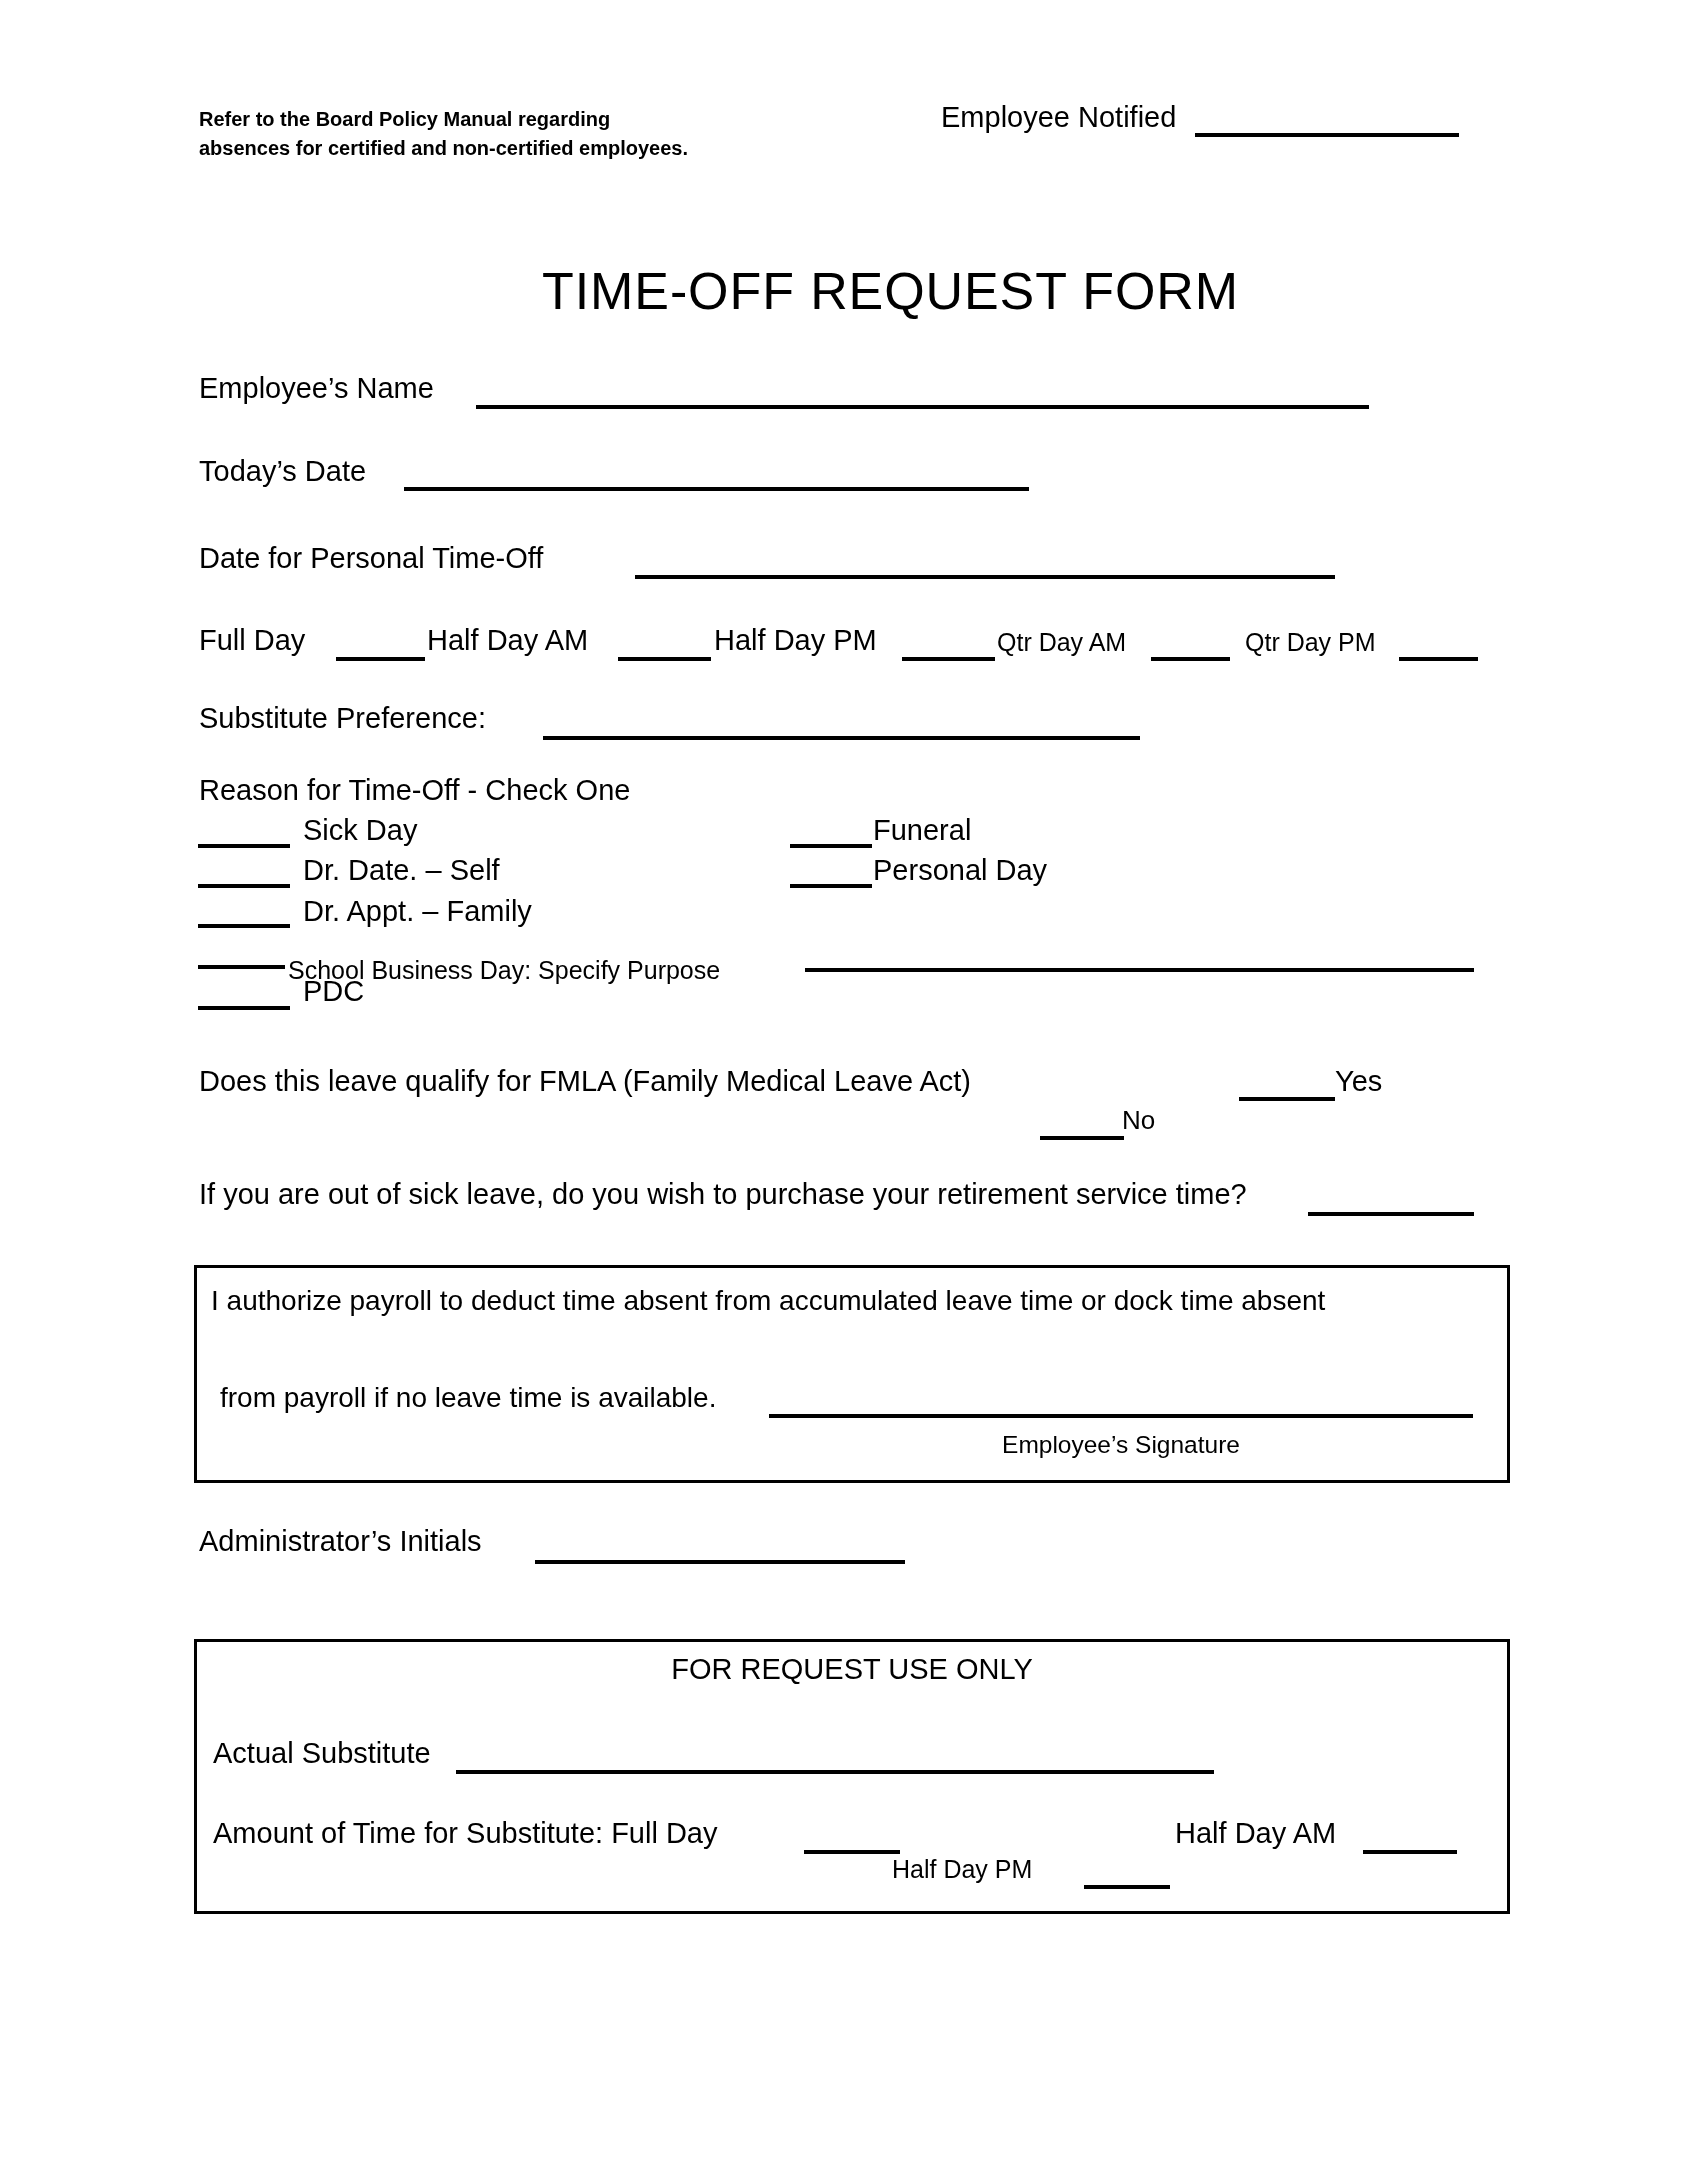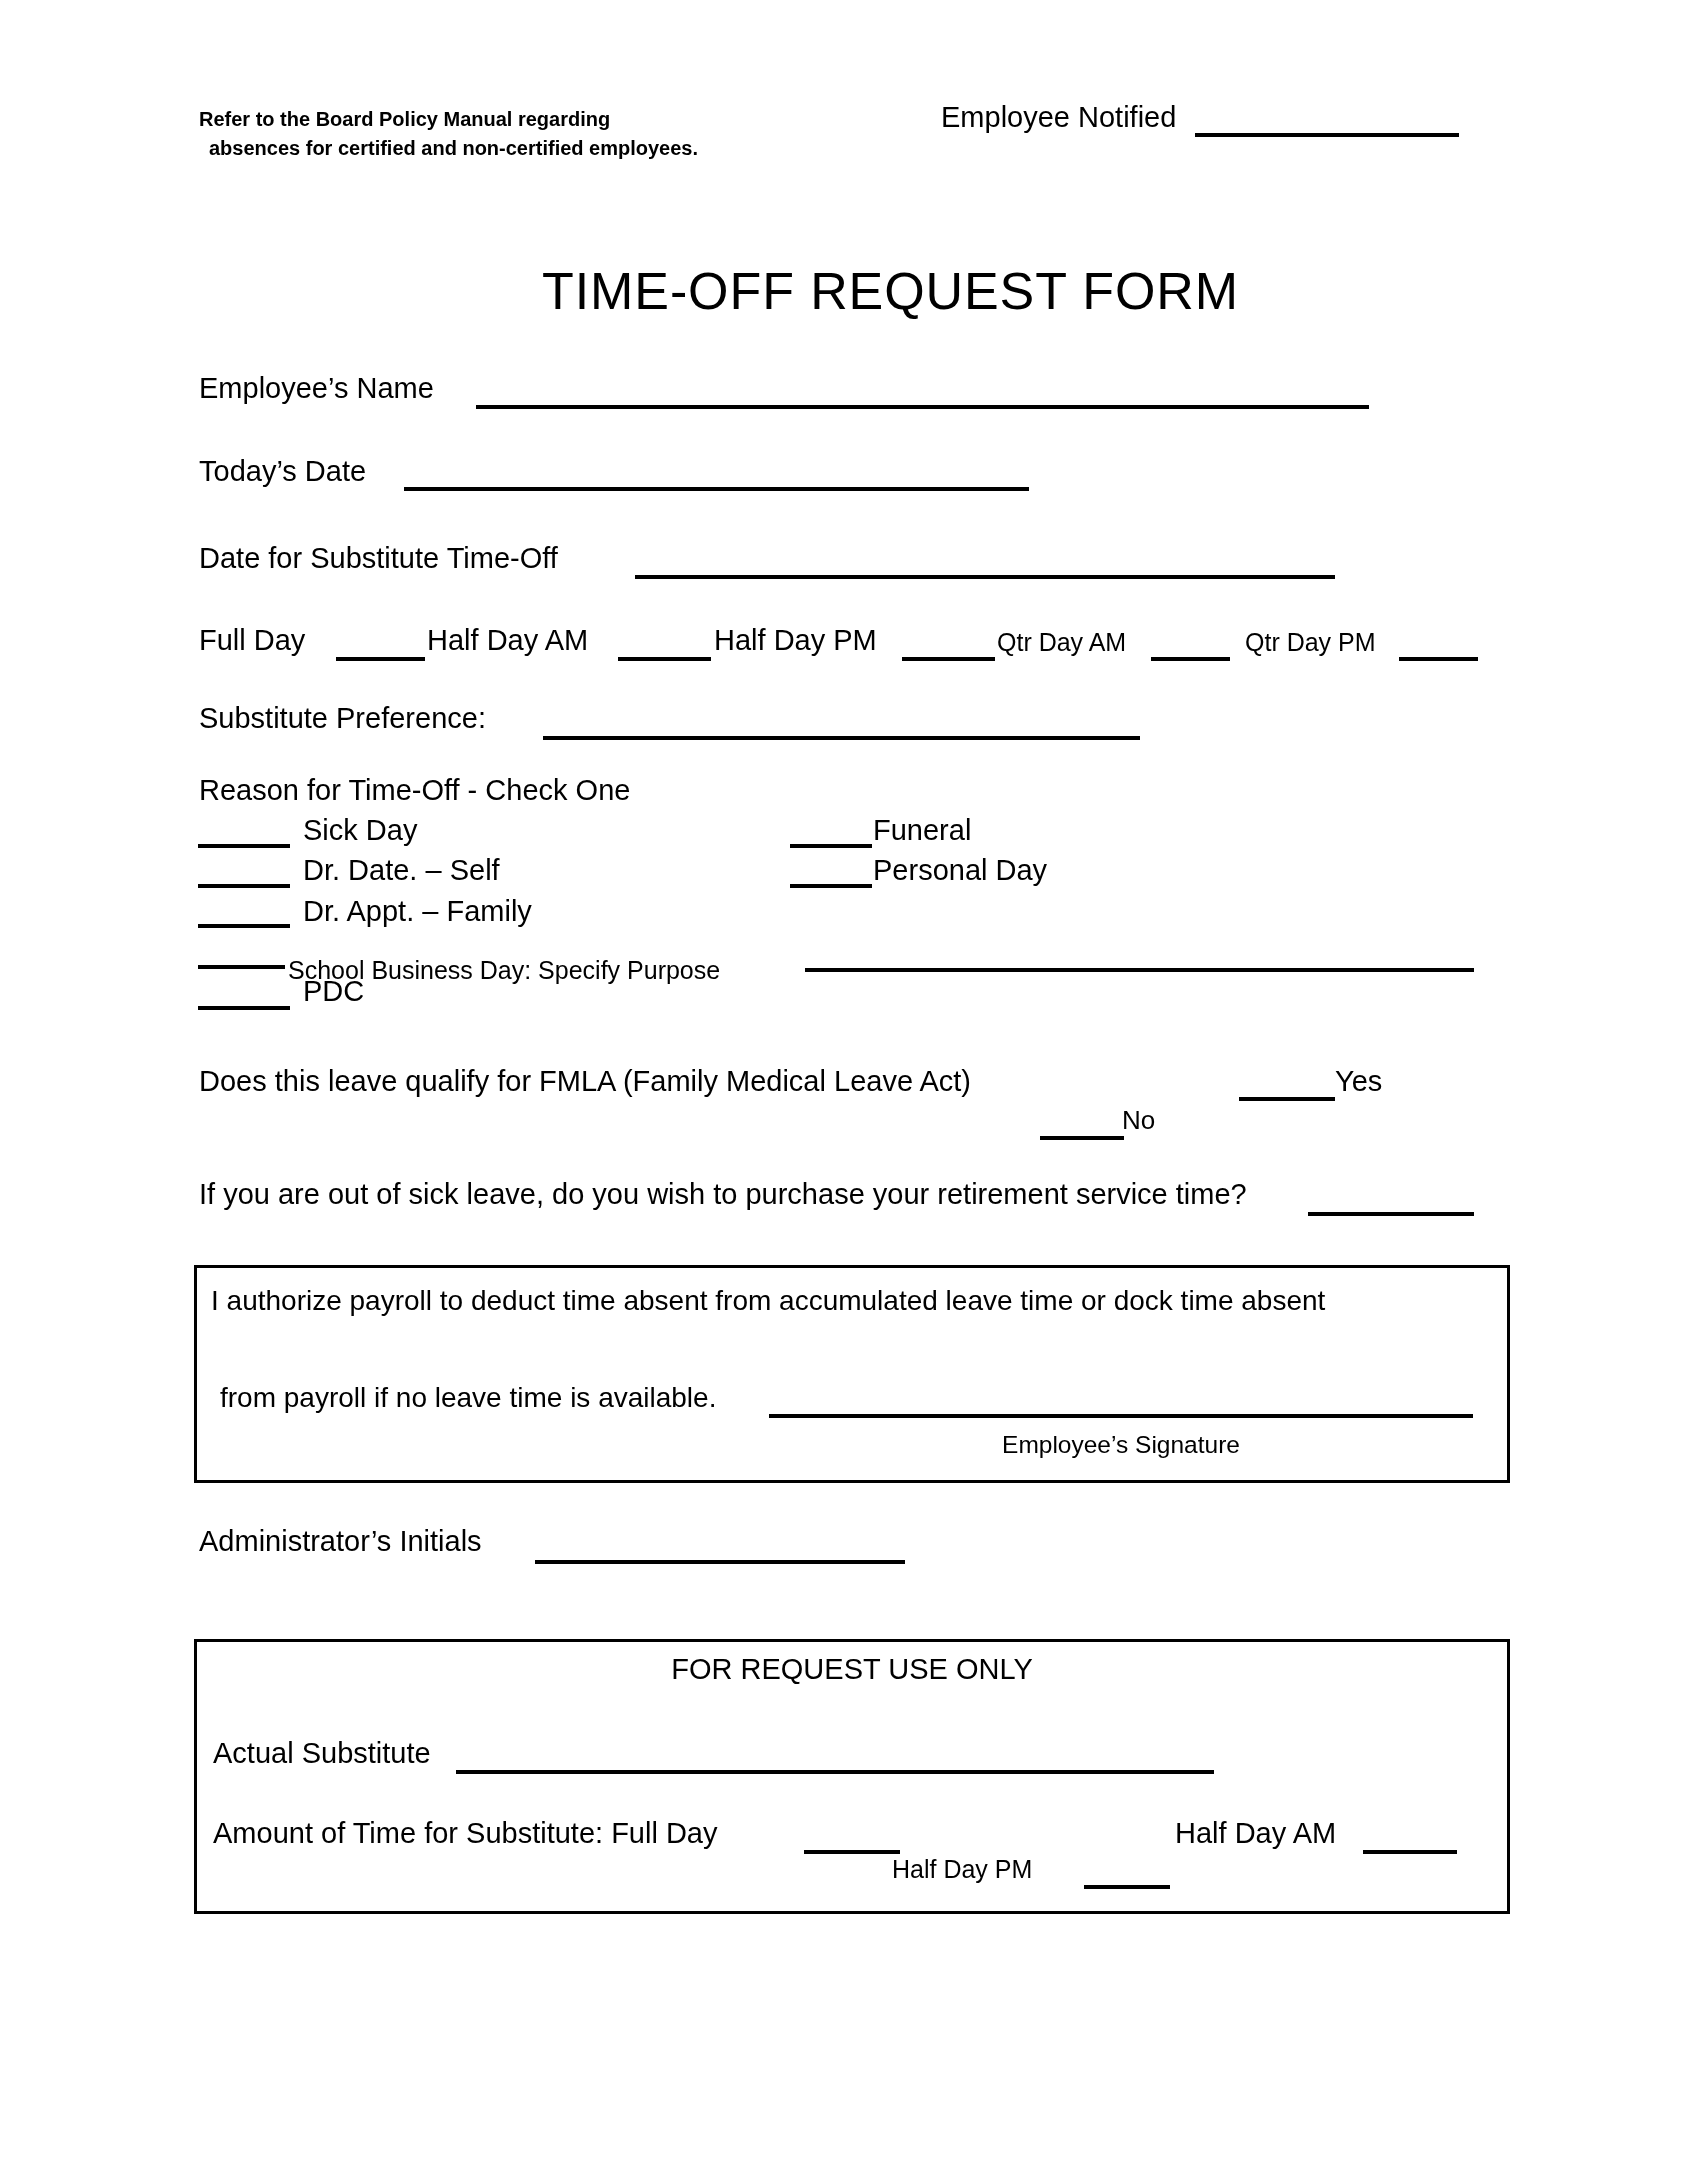--- a/index.html
+++ b/index.html
@@ -18,34 +18,34 @@
   .title{position:absolute;left:0;width:1687px;text-align:center;font-size:52px;letter-spacing:0.9px;padding-left:47px;}
   .box{position:absolute;border:3.5px solid #000;box-sizing:border-box;background:#fff;}
   .center{text-align:center;}
 </style>
 </head>
 <body>
 
 <div class="page">
 
   <div class="t xs" style="left:199px;top:108px;">Refer to the Board Policy Manual regarding</div>
-  <div class="t xs" style="left:199px;top:137px;margin-left:10px;">absences for certified and non-certified employees.</div>
+  <div class="t xs" style="left:199px;top:137px;">absences for certified and non-certified employees.</div>
 
   <div class="t" style="left:941px;top:101px;">Employee Notified</div>
   <div class="bline" style="left:1195px;top:133px;width:264px;"></div>
 
   <div class="title" style="top:261px;">TIME-OFF REQUEST FORM</div>
 
   <div class="t" style="left:199px;top:372px;">Employee’s Name</div>
   <div class="bline" style="left:476px;top:405px;width:893px;"></div>
 
   <div class="t" style="left:199px;top:455px;">Today’s Date</div>
   <div class="bline" style="left:404px;top:487px;width:625px;"></div>
 
-  <div class="t" style="left:199px;top:542px;">Date for Substitute Time-Off</div>
+  <div class="t" style="left:199px;top:542px;">Date for Personal Time-Off</div>
   <div class="bline" style="left:635px;top:575px;width:700px;"></div>
 
   <div class="t" style="left:199px;top:624px;">Full Day</div>
   <div class="bline" style="left:336px;top:657px;width:89px;"></div>
   <div class="t" style="left:427px;top:624px;">Half Day AM</div>
   <div class="bline" style="left:618px;top:657px;width:93px;"></div>
   <div class="t" style="left:714px;top:624px;">Half Day PM</div>
   <div class="bline" style="left:902px;top:657px;width:93px;"></div>
   <div class="t sm" style="left:997px;top:628px;">Qtr Day AM</div>
   <div class="bline" style="left:1151px;top:657px;width:79px;"></div>

